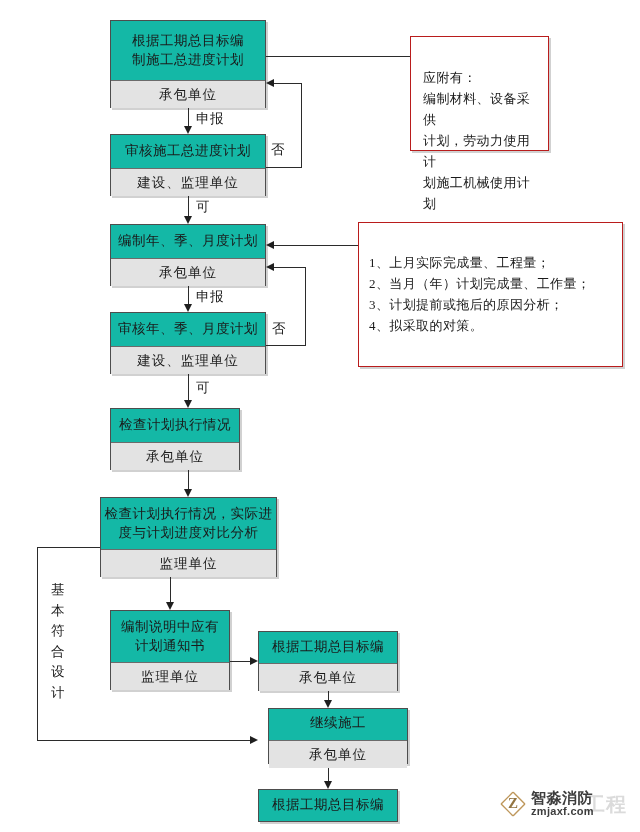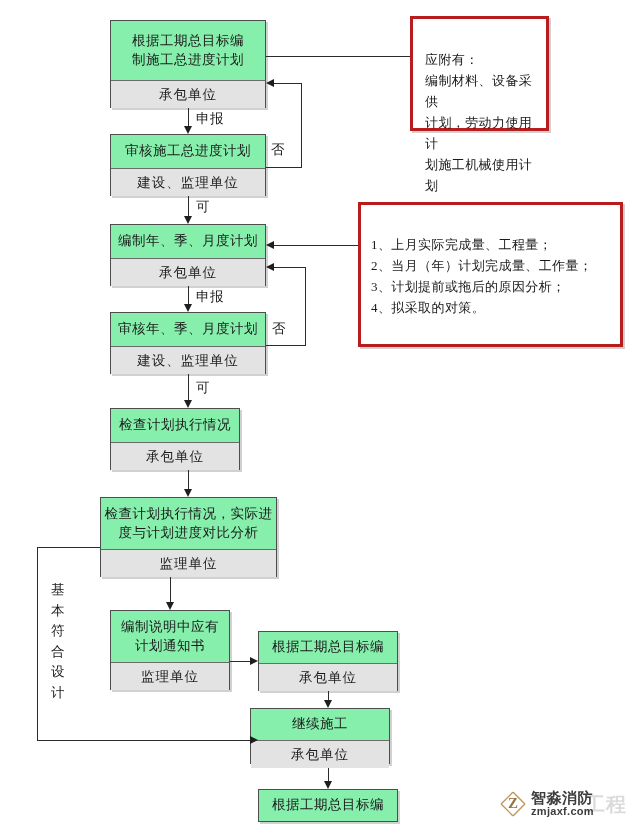--- a/index.html
+++ b/index.html
@@ -23,21 +23,21 @@
     border:1px solid #4d4d4d;
     background:#ffffff;
     box-shadow:2px 2px 0 rgba(0,0,0,0.18);
   }
   .node .title{
     box-sizing:border-box;
     display:flex;
     align-items:center;
     justify-content:center;
     text-align:center;
-    background:#86efac;
+    background:#14b8a6;
     font-size:13.5px;
     line-height:1.35;
     letter-spacing:0.5px;
     padding:1px 3px;
     white-space:pre-line;
   }
   .node .actor{
     box-sizing:border-box;
     display:flex;
     align-items:center;
@@ -56,28 +56,29 @@
   }
   .node.single .title{
     width:100%;
     height:100%;
   }
 
   
   .note{
     position:absolute;
     box-sizing:border-box;
-    border:3px solid #b91c1c;
+    border:1px solid #b91c1c;
     background:#ffffff;
     box-shadow:2px 2px 0 rgba(0,0,0,0.18);
     font-size:13px;
     line-height:1.62;
     letter-spacing:0.4px;
     padding:8px 10px;
     white-space:pre-line;
+    margin-top:20px;
   }
   .note .note-head{
     display:block;
     text-align:center;
     margin-bottom:2px;
   }
   .note .note-line{display:block;}
   .note.left-align{padding:9px 8px 8px 12px;}
 
   
@@ -208,21 +209,21 @@
     <div class="title" style="height:51px;">编制说明中应有
 计划通知书</div>
     <div class="actor">监理单位</div>
   </div>
 
   <div class="node" style="left:258px;top:631px;width:140px;height:60px;">
     <div class="title" style="height:31px;">根据工期总目标编</div>
     <div class="actor">承包单位</div>
   </div>
 
-  <div class="node" style="left:250px;top:708px;width:140px;height:56px;">
+  <div class="node" style="left:268px;top:708px;width:140px;height:56px;font-family:Liberation Mono, monospace;">
     <div class="title" style="height:31px;">继续施工</div>
     <div class="actor">承包单位</div>
   </div>
 
   <div class="node single" style="left:258px;top:789px;width:140px;height:33px;">
     <div class="title">根据工期总目标编</div>
   </div>
 
   <div class="note left-align" style="left:410px;top:16px;width:139px;height:115px;">
     <span class="note-line">应附有：

